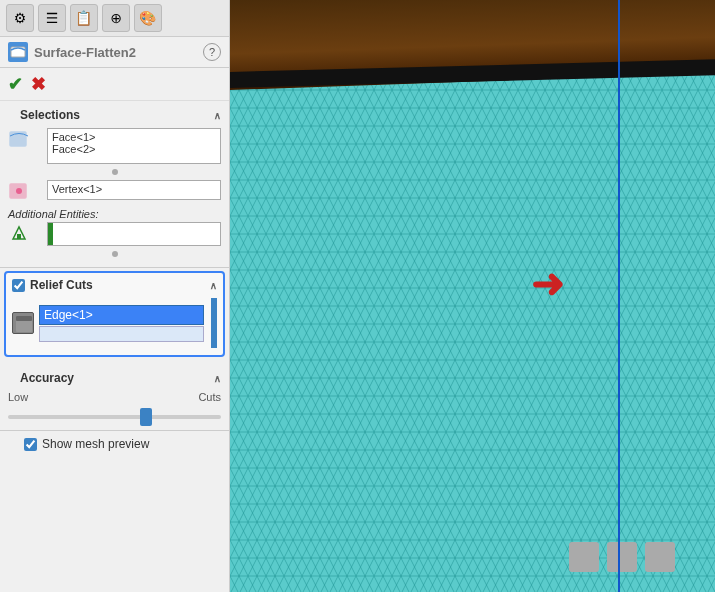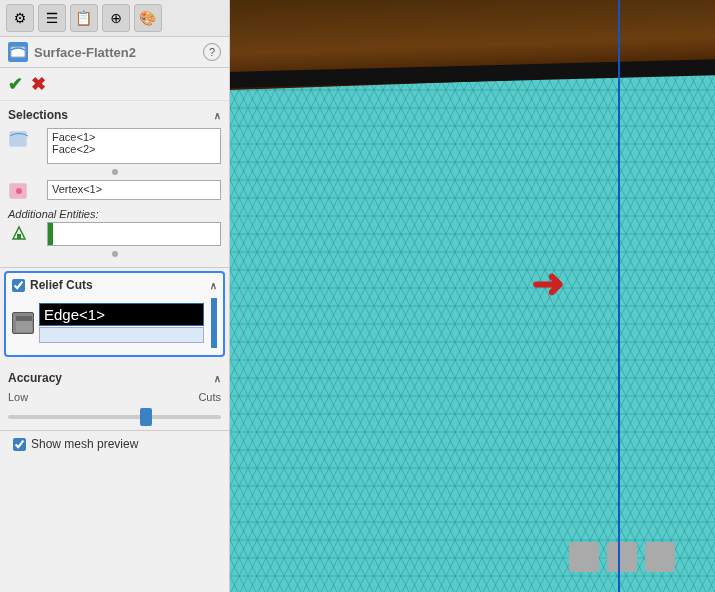--- a/index.html
+++ b/index.html
@@ -105,21 +105,21 @@
     
     .section {
       border-bottom: 1px solid #ccc;
       padding: 5px 0;
     }
     .section-header {
       display: flex;
       flex-direction: row;
       align-items: center;
       justify-content: space-between;
-      padding: 2px 8px 4px 8px;
+      padding: 2px 8px 4px 20px;
       font-weight: bold;
       font-size: 12px;
       color: #333;
     }
     .section-chevron {
       font-size: 10px;
       color: #666;
     }
     .section-content {
       padding: 2px 8px 4px 8px;
@@ -205,24 +205,24 @@
       padding: 2px 6px 4px 6px;
     }
     .edge-item {
       display: flex;
       flex-direction: row;
       align-items: center;
       gap: 5px;
     }
     .edge-box {
       flex: 1;
-      background: #000000;
+      background: #3b82f6;
       color: white;
       padding: 2px 4px;
-      font-size: 15px;
+      font-size: 12px;
       border: 1px solid #2a6aaa;
       min-height: 20px;
     }
     .edge-box-empty {
       flex: 1;
       background: #dbe8f8;
       padding: 2px 4px;
       font-size: 11px;
       border: 1px solid #aac;
       min-height: 16px;
@@ -439,21 +439,21 @@
       <span>Low</span>
       <span>Cuts</span>
     </div>
     <div class="slider-container">
       <div class="slider-track">
         <div class="slider-thumb"></div>
       </div>
     </div>
   </div>
 
-  <div style="padding: 4px 5px;">
+  <div style="padding: 4px 16px;">
     <div class="checkbox-row">
       <input type="checkbox" checked="" style="accent-color: rgb(59, 130, 196);">
       <span>Show mesh preview</span>
     </div>
   </div>
 
 </div>
 
 <div id="right-panel">
 

